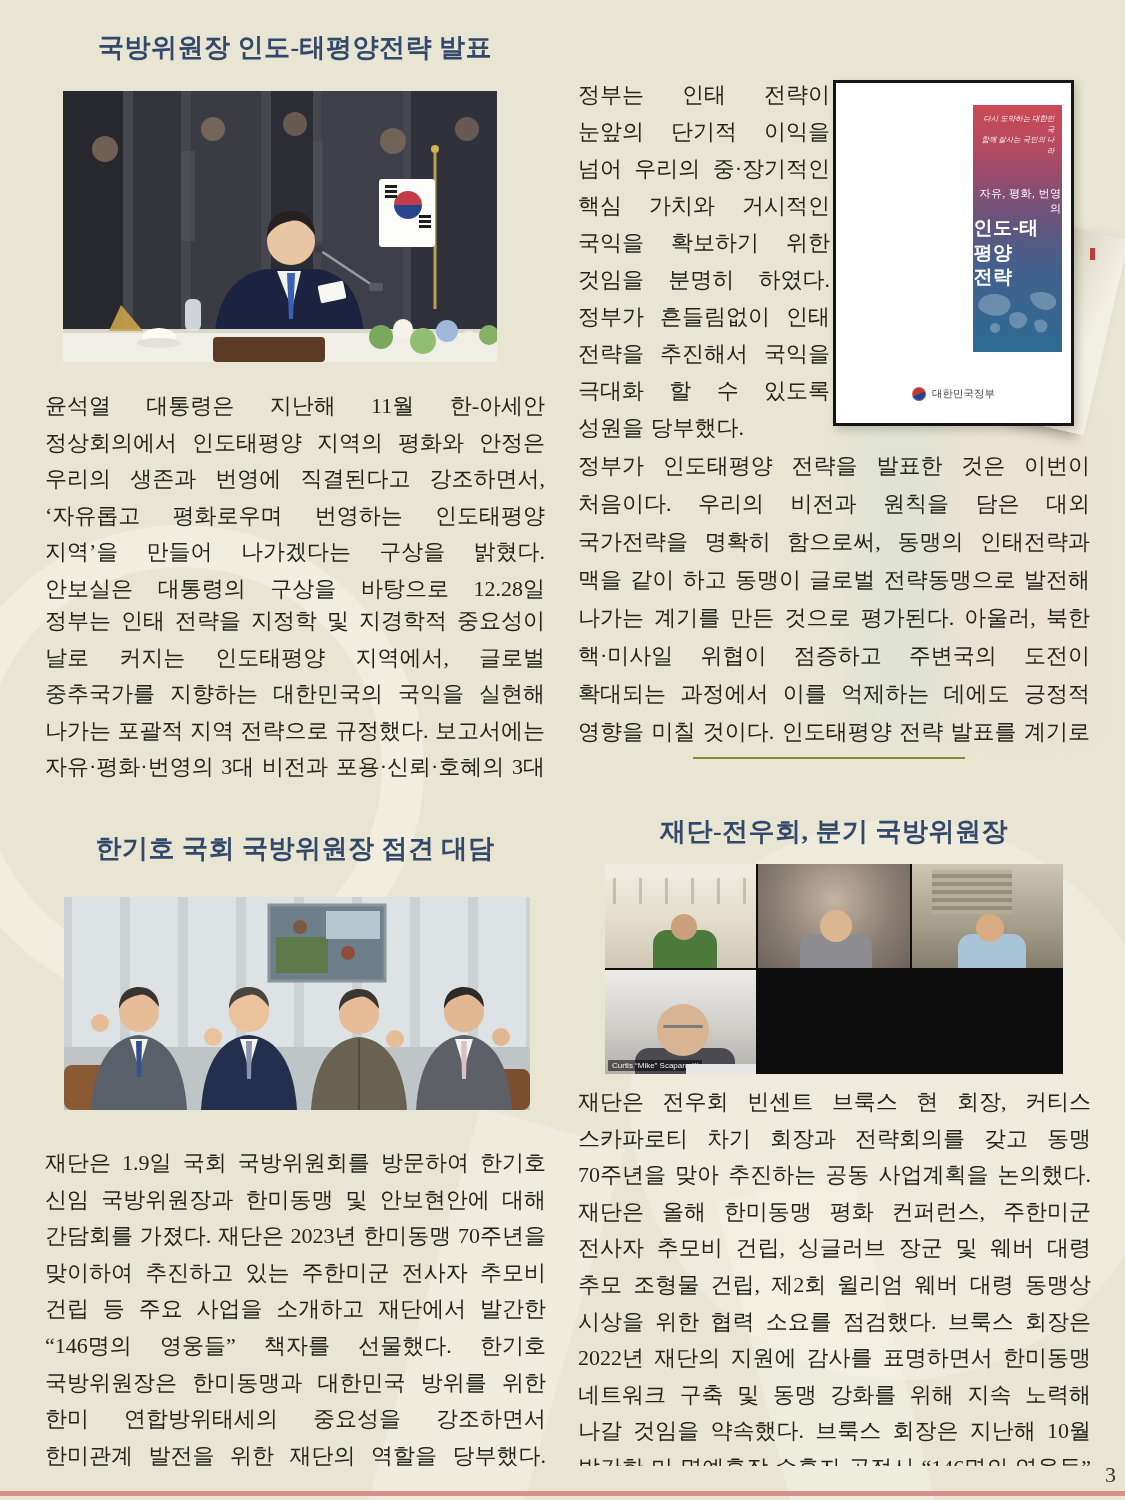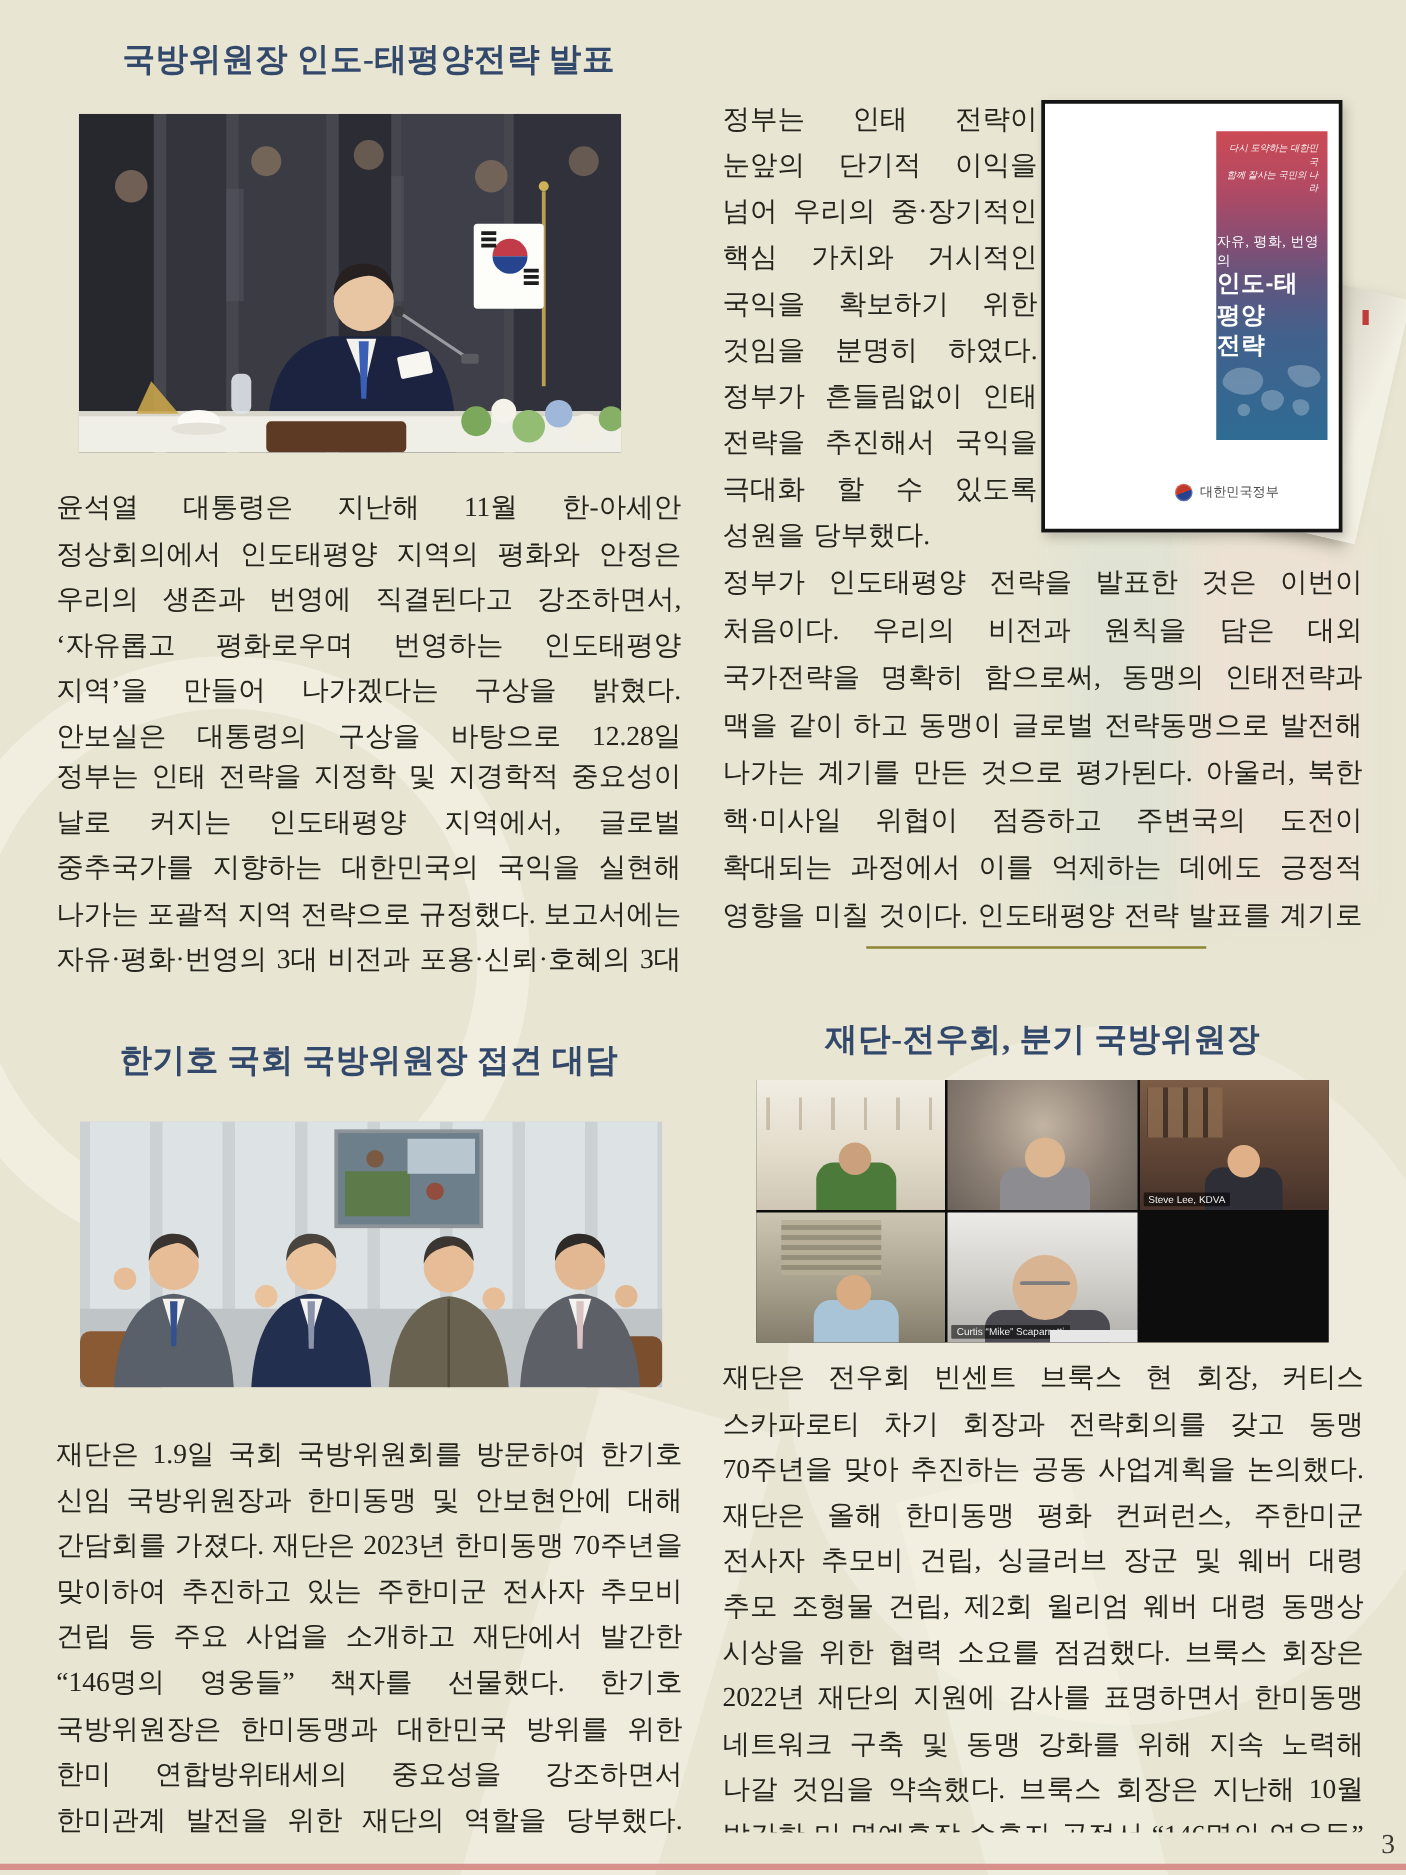--- a/index.html
+++ b/index.html
@@ -79,26 +79,26 @@
   .page-behind{position:absolute;right:-14px;top:150px;width:70px;height:200px;
     background:linear-gradient(100deg,#cfcaba 0%,#f2efe3 70%);
     transform:rotate(13deg);box-shadow:-8px 6px 12px rgba(80,75,60,.35);}
   .red-sliver{position:absolute;right:-2px;top:168px;width:5px;height:12px;background:#c23b3b;}
   .book{position:absolute;left:0;top:0;width:235px;height:340px;background:#ffffff;
     border:3px solid #151515;box-shadow:3px 4px 8px rgba(90,85,65,.3);}
   .band{position:absolute;left:44%;top:6.5%;width:37.5%;height:72.5%;
     background:linear-gradient(180deg,#cb4a54 0%,#b34a63 18%,#8d4d71 33%,#63557e 48%,#42618c 66%,#2e6b93 100%);margin-left:34px;}
   .slogan{color:#fff;font-size:7.5px;line-height:1.4;text-align:right;
     padding:9px 7px 0 4px;font-style:italic;opacity:.92;}
-  .bsub{color:#fff;font-size:11px;text-align:left;margin-top:30px;letter-spacing:.5px;}
+  .bsub{color:#fff;font-size:11px;text-align:right;margin-top:30px;letter-spacing:.5px;}
   .btitle{color:#fff;font-weight:bold;font-size:19px;line-height:1.3;text-align:left;
     padding-right:8px;letter-spacing:.5px;font-family:"Liberation Sans",sans-serif;}
   .bmap{position:absolute;left:0;bottom:8px;width:100%;opacity:.85;}
   .pubrow{position:absolute;bottom:22px;left:0;width:235px;display:flex;
-    justify-content:center;align-items:flex-end;gap:6px;margin-left:28px;}
+    justify-content:center;align-items:flex-end;gap:6px;}
   .taegeuk{width:14px;height:14px;border-radius:50%;
     background:linear-gradient(160deg,#c0392b 0 50%,#27408f 50% 100%);
     box-shadow:inset 0 0 0 1px rgba(255,255,255,.25);}
   .pubtxt{font-size:10.5px;color:#4a4a4a;font-family:"Liberation Sans",sans-serif;}
 </style>
 </head>
 <body>
 
 <div id="page">
 
@@ -273,25 +273,20 @@
 
   <div class="vc">
     <div class="vt vt1">
       <span class="vbody" style="left:48px;bottom:0;width:64px;height:38px;background:#4b7a3a;"></span>
       <span class="vhead" style="left:66px;bottom:28px;width:26px;height:26px;background:#caa17c;"></span>
     </div>
     <div class="vt vt2">
       <span class="vbody" style="left:42px;bottom:0;width:72px;height:34px;background:#8d8d91;"></span>
       <span class="vhead" style="left:62px;bottom:26px;width:32px;height:32px;background:#dcb691;"></span>
     </div>
-    <div class="vt vt3">
-      <span class="vbody" style="left:52px;bottom:0;width:62px;height:34px;background:#2e2e36;"></span>
-      <span class="vhead" style="left:70px;bottom:26px;width:26px;height:26px;background:#e0b088;"></span>
-      <span class="vlbl">Steve Lee, KDVA</span>
-    </div>
     <div class="vt vt5">
       <span class="vbody" style="left:46px;bottom:0;width:68px;height:34px;background:#a8c4d6;"></span>
       <span class="vhead" style="left:64px;bottom:26px;width:28px;height:28px;background:#d9ab82;"></span>
     </div>
     <div class="vt vt6">
       <span class="vbody" style="left:30px;bottom:0;width:100px;height:26px;background:#4a4a50;"></span>
       <span class="vhead" style="left:52px;bottom:18px;width:52px;height:52px;background:#d9b492;"></span>
       <span style="position:absolute;left:58px;bottom:46px;width:40px;height:3px;background:#7d7d80;border-radius:2px;"></span>
       <span class="vlbl">Curtis “Mike” Scaparrotti</span>
     </div>

